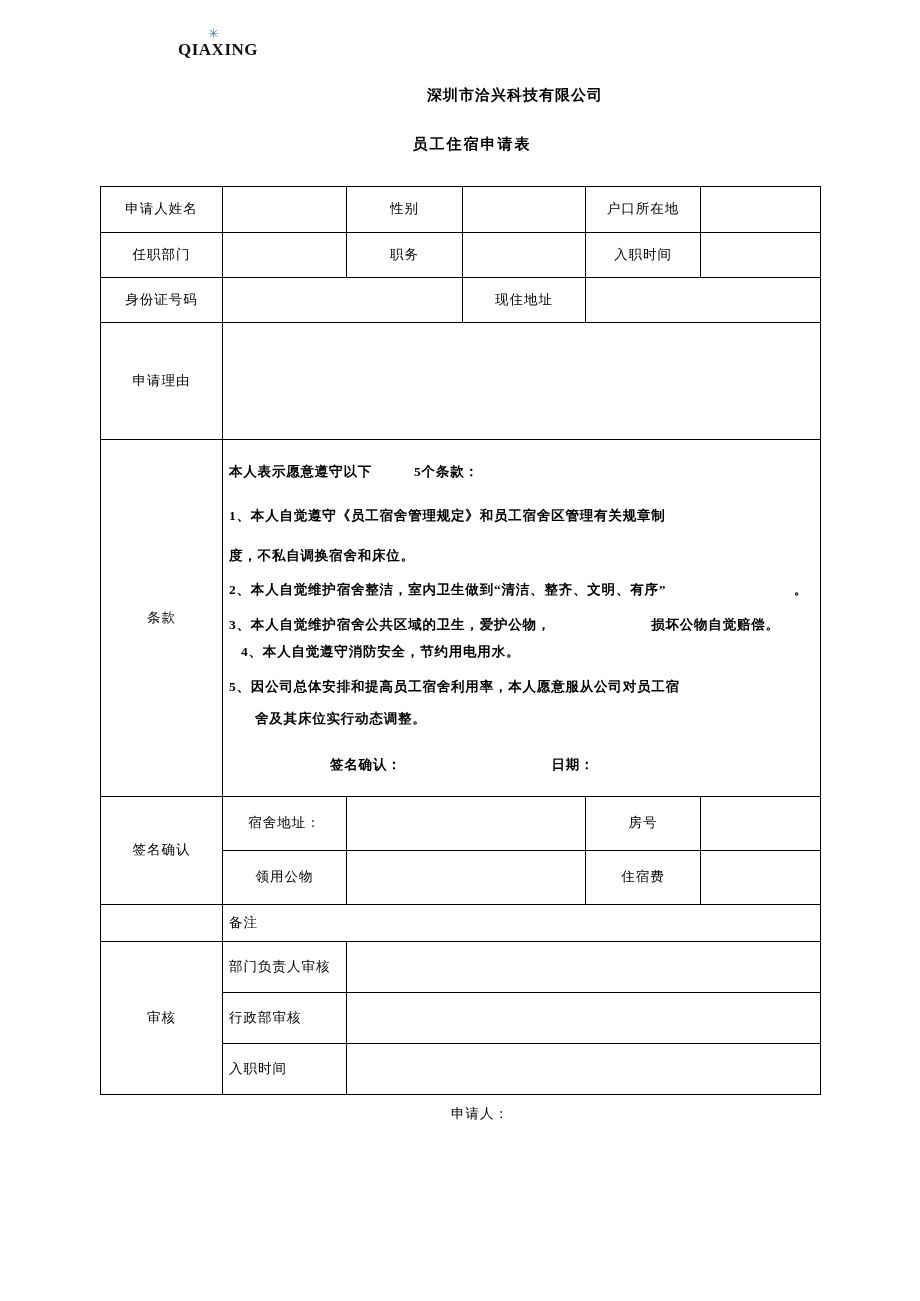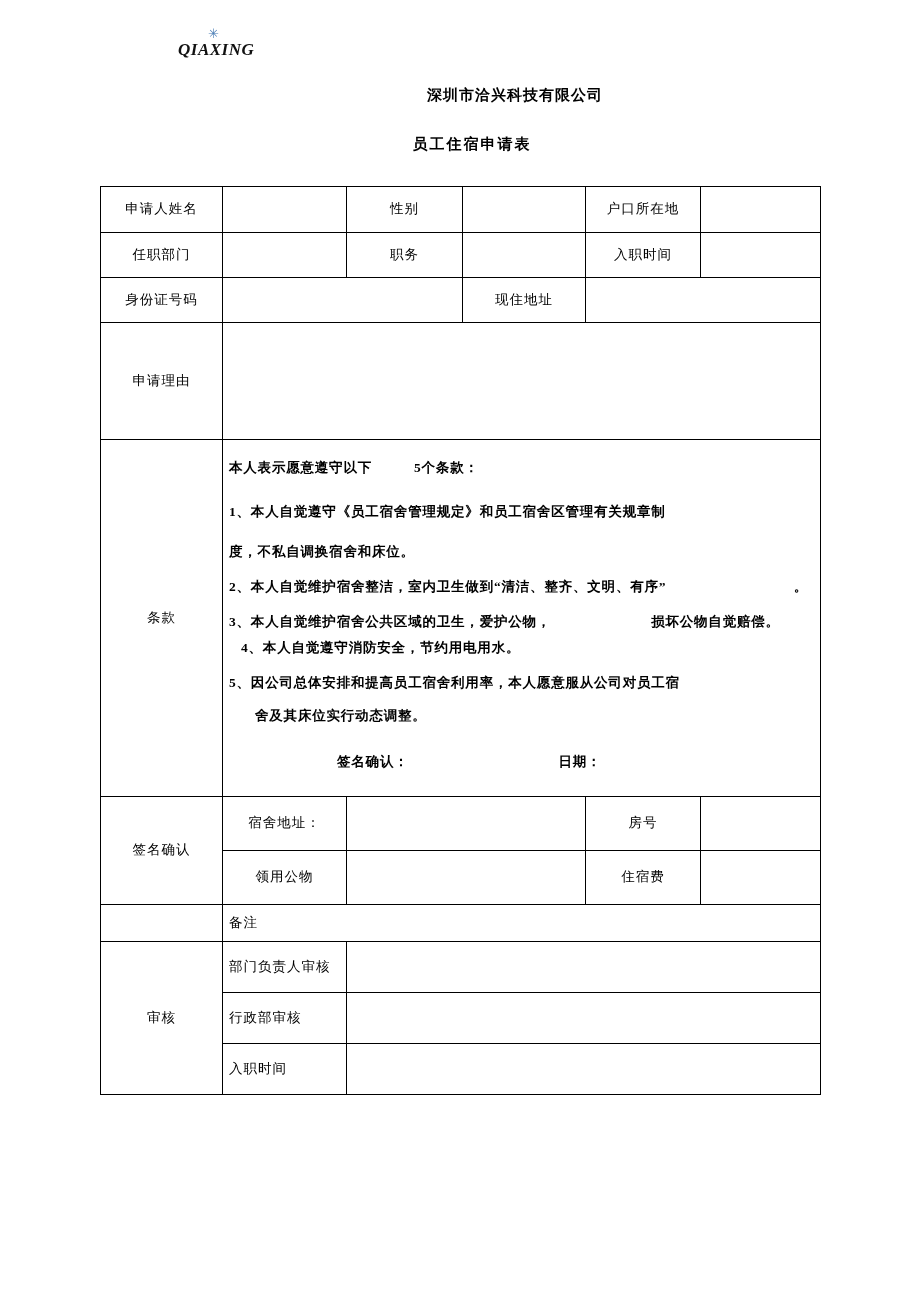--- a/index.html
+++ b/index.html
@@ -40,21 +40,20 @@
     font-family: "DejaVu Sans", sans-serif;
   }
   .logo-word {
     display: block;
     font-size: 17px;
     line-height: 20px;
     font-weight: bold;
     letter-spacing: 0.5px;
     color: #111111;
     font-family: "Liberation Serif", "DejaVu Serif", serif;
-    font-style: italic;
   }
 
   
   .company-name {
     position: absolute;
     left: 0;
     top: 86px;
     width: 920px;
     text-align: center;
     padding-left: 110px;
@@ -127,21 +126,21 @@
   .t1a { margin: 0 0 22px 0; }
   .t1b { margin: 0 0 16px 0; }
   .t2  { margin: 12px 0 17px 0; position: relative; }
   .t2 .tail-dot { position: absolute; right: 6px; top: 0; }
   .t3  { margin: 0 0 8px 0; }
   .t3 .midgap { display: inline-block; width: 100px; }
   .t4  { margin: 0 0 17px 12px; }
   .t5a { margin: 0 0 14px 0; }
   .t5b { margin: 0 0 28px 26px; }
   .sign-row {
-    margin: 8px;
+    margin: 1px;
     padding-left: 100px;
   }
   .sign-row .sig { display: inline-block; }
   .sign-row .datespace { display: inline-block; width: 150px; }
 
   
   .footer-applicant {
     position: absolute;
     left: 0;
     top: 1105px;
@@ -251,14 +250,15 @@
         <td class="blank h50" colspan="4"></td>
       </tr>
       <tr>
         <td class="lbl-left h50">入职时间</td>
         <td class="blank h50" colspan="4"></td>
       </tr>
 
     </tbody>
   </table>
 
+  <div class="footer-applicant">申请人：</div>
 
 </div>
 
 </body></html>

